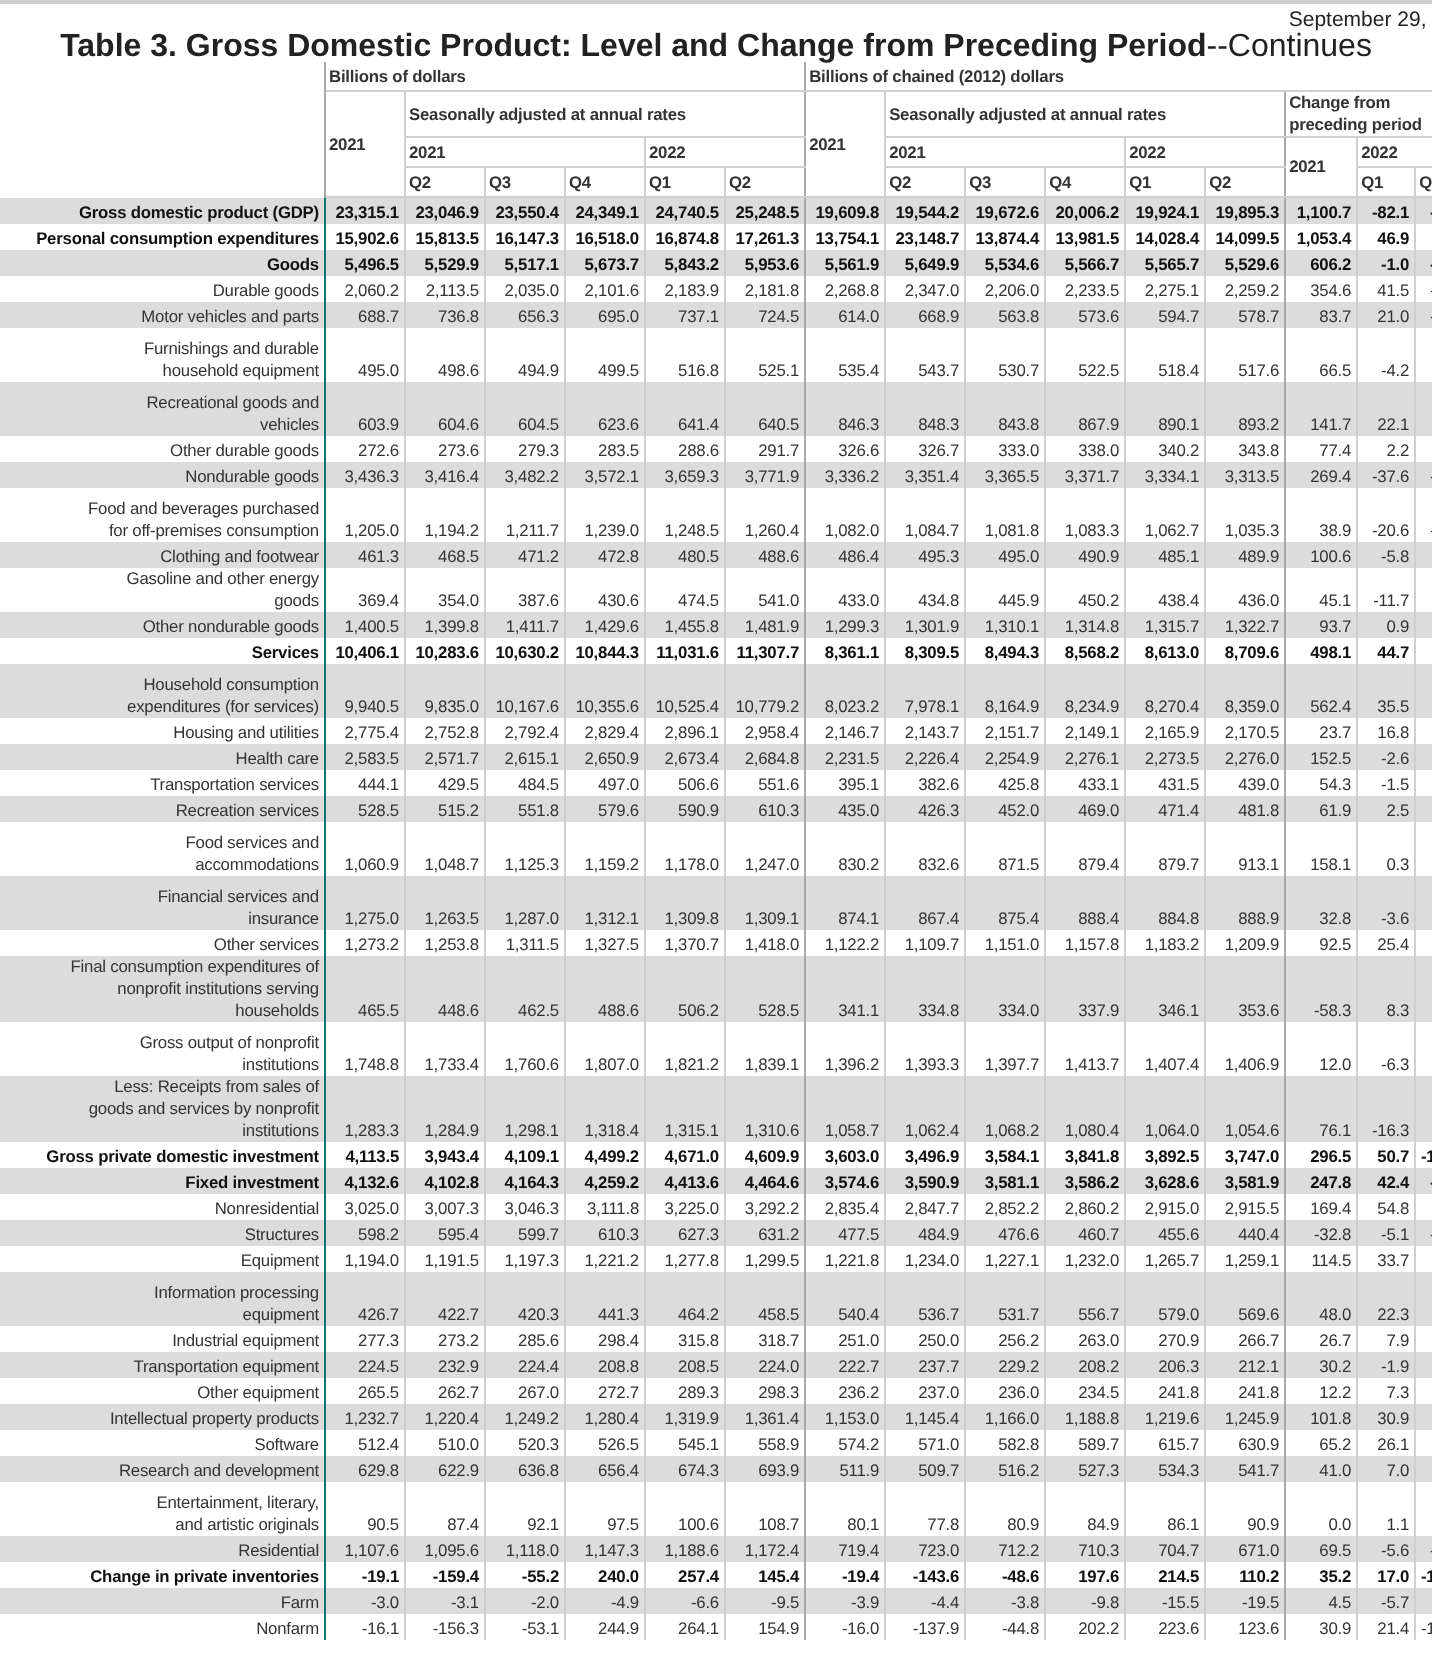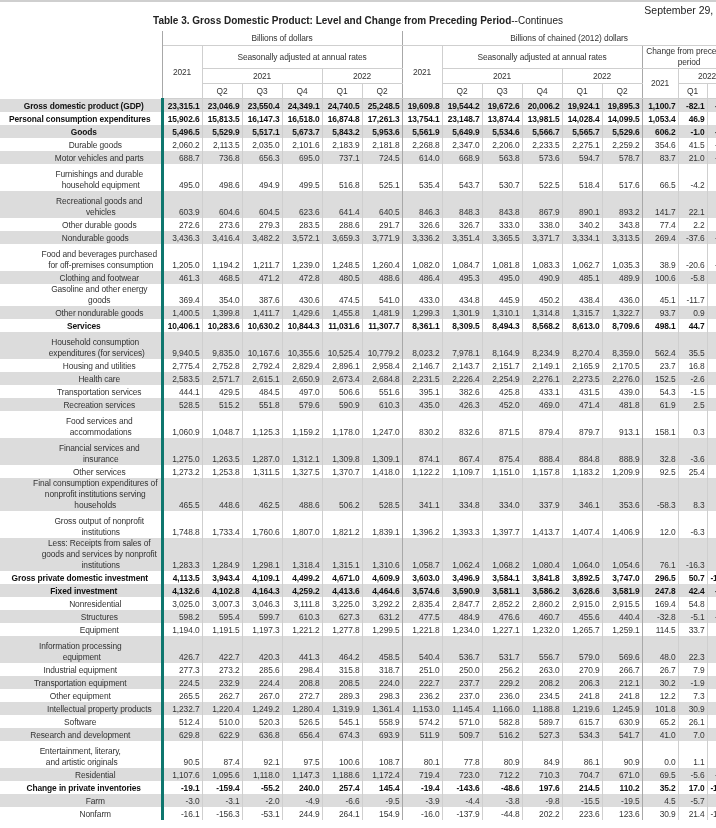--- a/index.html
+++ b/index.html
@@ -1,27 +1,27 @@
 <!DOCTYPE html>
 <html><head>
 <meta charset="utf-8">
 <style>
   html, body { margin: 0; padding: 0; background: #ffffff; }
   body { width: 716px; height: 828px; overflow: hidden; position: relative; font-family: "Liberation Sans", sans-serif; color: #222; }
   .topline { position: absolute; left: 0; top: 0; width: 716px; height: 2px; background: #cfcfcf; }
   .date { position: absolute; right: -6px; top: 4px; font-size: 10.5px; white-space: nowrap; color: #222; }
-  .title { position: absolute; left: 0; width: 716px; top: 15px; text-align: center; font-size: 10px; white-space: nowrap; }
+  .title { position: absolute; left: 0; width: 716px; top: 15px; text-align: center; font-size: 16px; white-space: nowrap; }
   .title b { font-weight: bold; font-family: "Liberation Sans", sans-serif; }
   table { position: absolute; left: 0; top: 31px; border-collapse: collapse; table-layout: fixed; width: 716px; font-size: 8.4px; letter-spacing: -0.1px; }
   td, th { padding: 0 2px; white-space: nowrap; overflow: hidden; }
-  thead th { font-weight: normal; text-align: center; color: #333; border-right: 1px solid #cfcfcf; border-bottom: 1px solid #cfcfcf; height: 14px; line-height: 11px; }
+  thead th { font-weight: bold; text-align: left; color: #333; border-right: 1px solid #cfcfcf; border-bottom: 1px solid #cfcfcf; height: 14px; line-height: 11px; }
   thead th.label-col { border-bottom: none; }
   thead th.wrap { white-space: normal; line-height: 11px; }
   tbody td { text-align: right; height: 13px; line-height: 12px; border-right: 1px solid #cfcfcf; vertical-align: bottom; color: #333; }
-  tbody td.lbl { text-align: center; border-right: 3px solid #0f766e; white-space: normal; line-height: 11px; overflow: visible; }
+  tbody td.lbl { text-align: right; border-right: 1px solid #0f766e; white-space: normal; line-height: 11px; overflow: visible; }
   tbody tr.shade td { background: #dcdcdc; }
   tbody tr.bold td { font-weight: bold; color: #111; }
   tbody tr.r2 td { height: 27px; }
   tbody tr.r3 td { height: 26px; }
   td.sep, th.sep { border-right: 1px solid #a8a8a8 !important; }
   .i0 { padding-left: 1px; }
   .i1 { padding-left: 9px; }
   .i2 { padding-left: 32px; }
   .i3 { padding-left: 40px; margin-left: 48px; }
   .i4 { }

